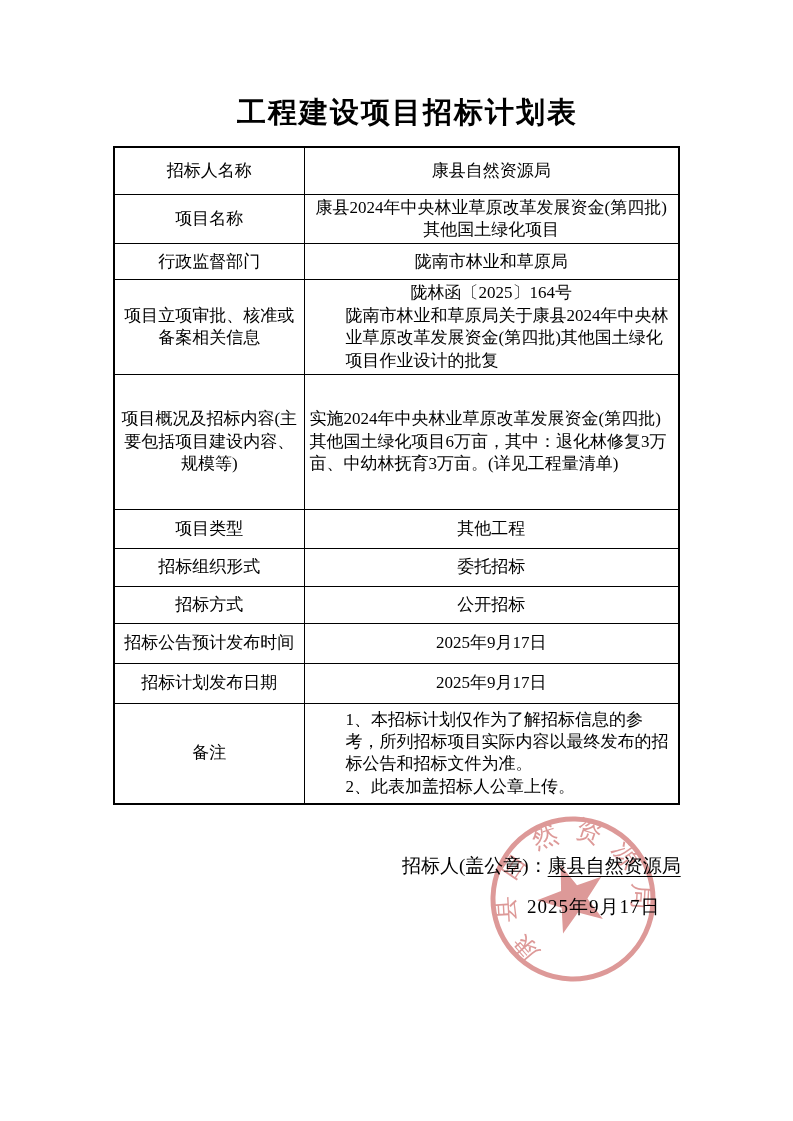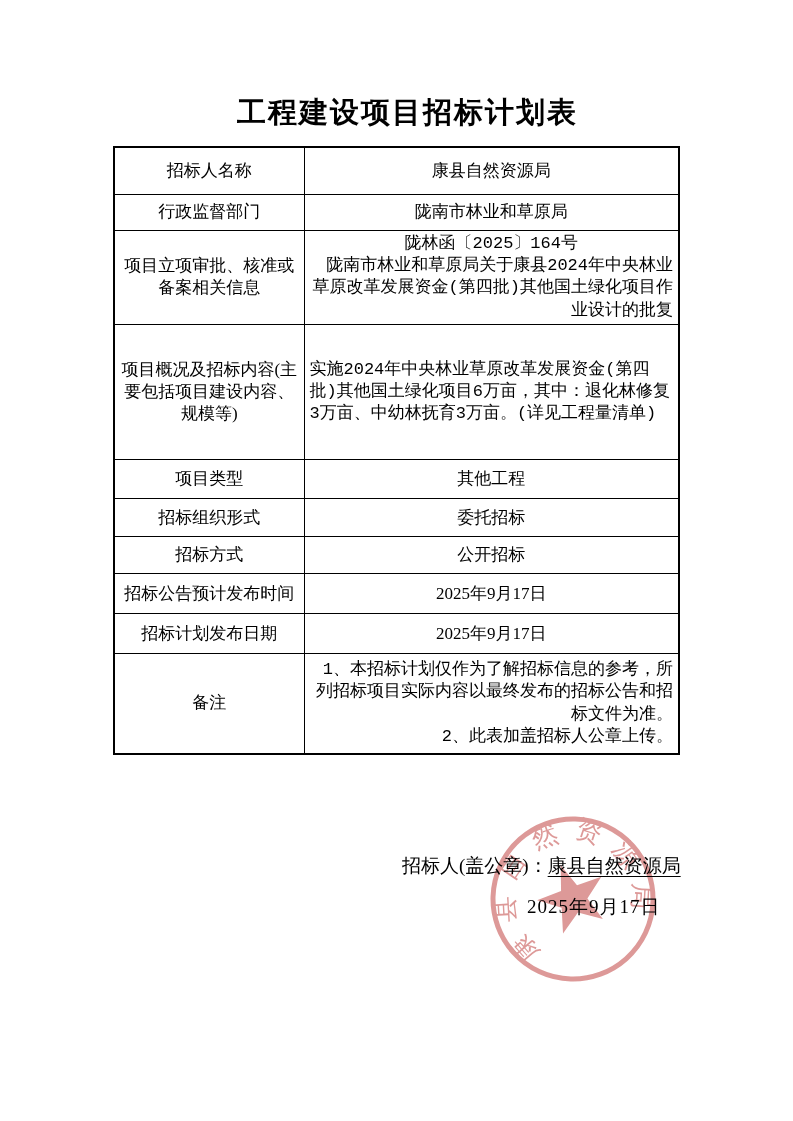--- a/index.html
+++ b/index.html
@@ -37,24 +37,23 @@
     vertical-align: middle;
   }
   td.label-cell {
     text-align: center;
   }
   td.value-cell {
     text-align: center;
   }
   td.value-cell.left {
     text-align: left;
-    font-family: Liberation Mono, monospace;
   }
   .p-center { text-align: center; }
-  .p-left { text-align: right; }
+  .p-left { text-align: left; margin-left: 36px; }
   tr.r0  { height: 47px; }
   tr.r1  { height: 47px; }
   tr.r2  { height: 36px; }
   tr.r3  { height: 81px; }
   tr.r4  { height: 135px; }
   tr.r5  { height: 39px; }
   tr.r6  { height: 42px; }
   tr.r7  { height: 38px; }
   tr.r8  { height: 37px; padding-left: 12px; }
   tr.r9  { height: 40px; }
@@ -94,20 +93,24 @@
 
 <table class="plan-table">
   <colgroup>
       <col style="width:190px">
       <col style="width:375px">
     </colgroup>
   <tbody>
     <tr class="r0">
       <td class="label-cell">招标人名称</td>
       <td class="value-cell">康县自然资源局</td>
+    </tr>
+    <tr class="r1">
+      <td class="label-cell">项目名称</td>
+      <td class="value-cell">康县2024年中央林业草原改革发展资金(第四批)其他国土绿化项目</td>
     </tr>
     <tr class="r2">
       <td class="label-cell">行政监督部门</td>
       <td class="value-cell">陇南市林业和草原局</td>
     </tr>
     <tr class="r3">
       <td class="label-cell">项目立项审批、核准或备案相关信息</td>
       <td class="value-cell left">
         <div class="p-center">陇林函〔2025〕164号</div>
         <div class="p-left">陇南市林业和草原局关于康县2024年中央林业草原改革发展资金(第四批)其他国土绿化项目作业设计的批复</div>

